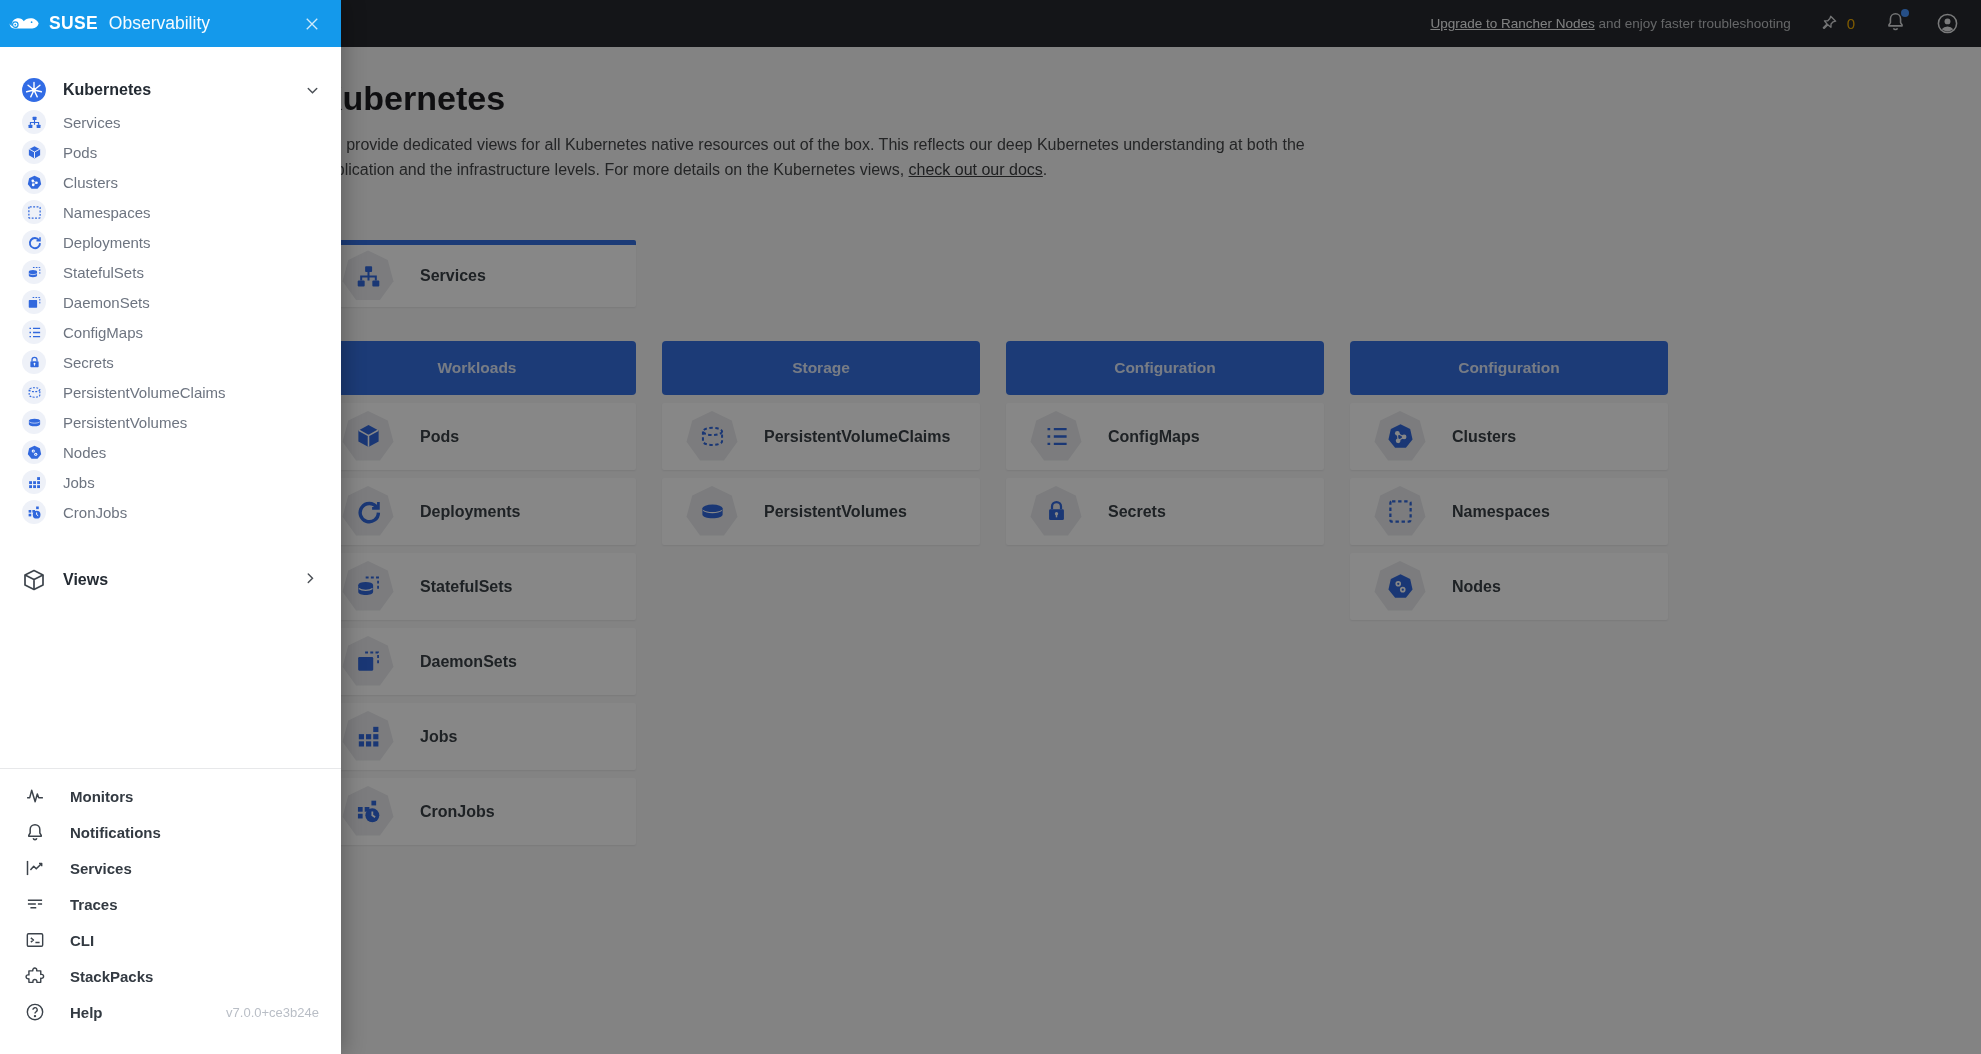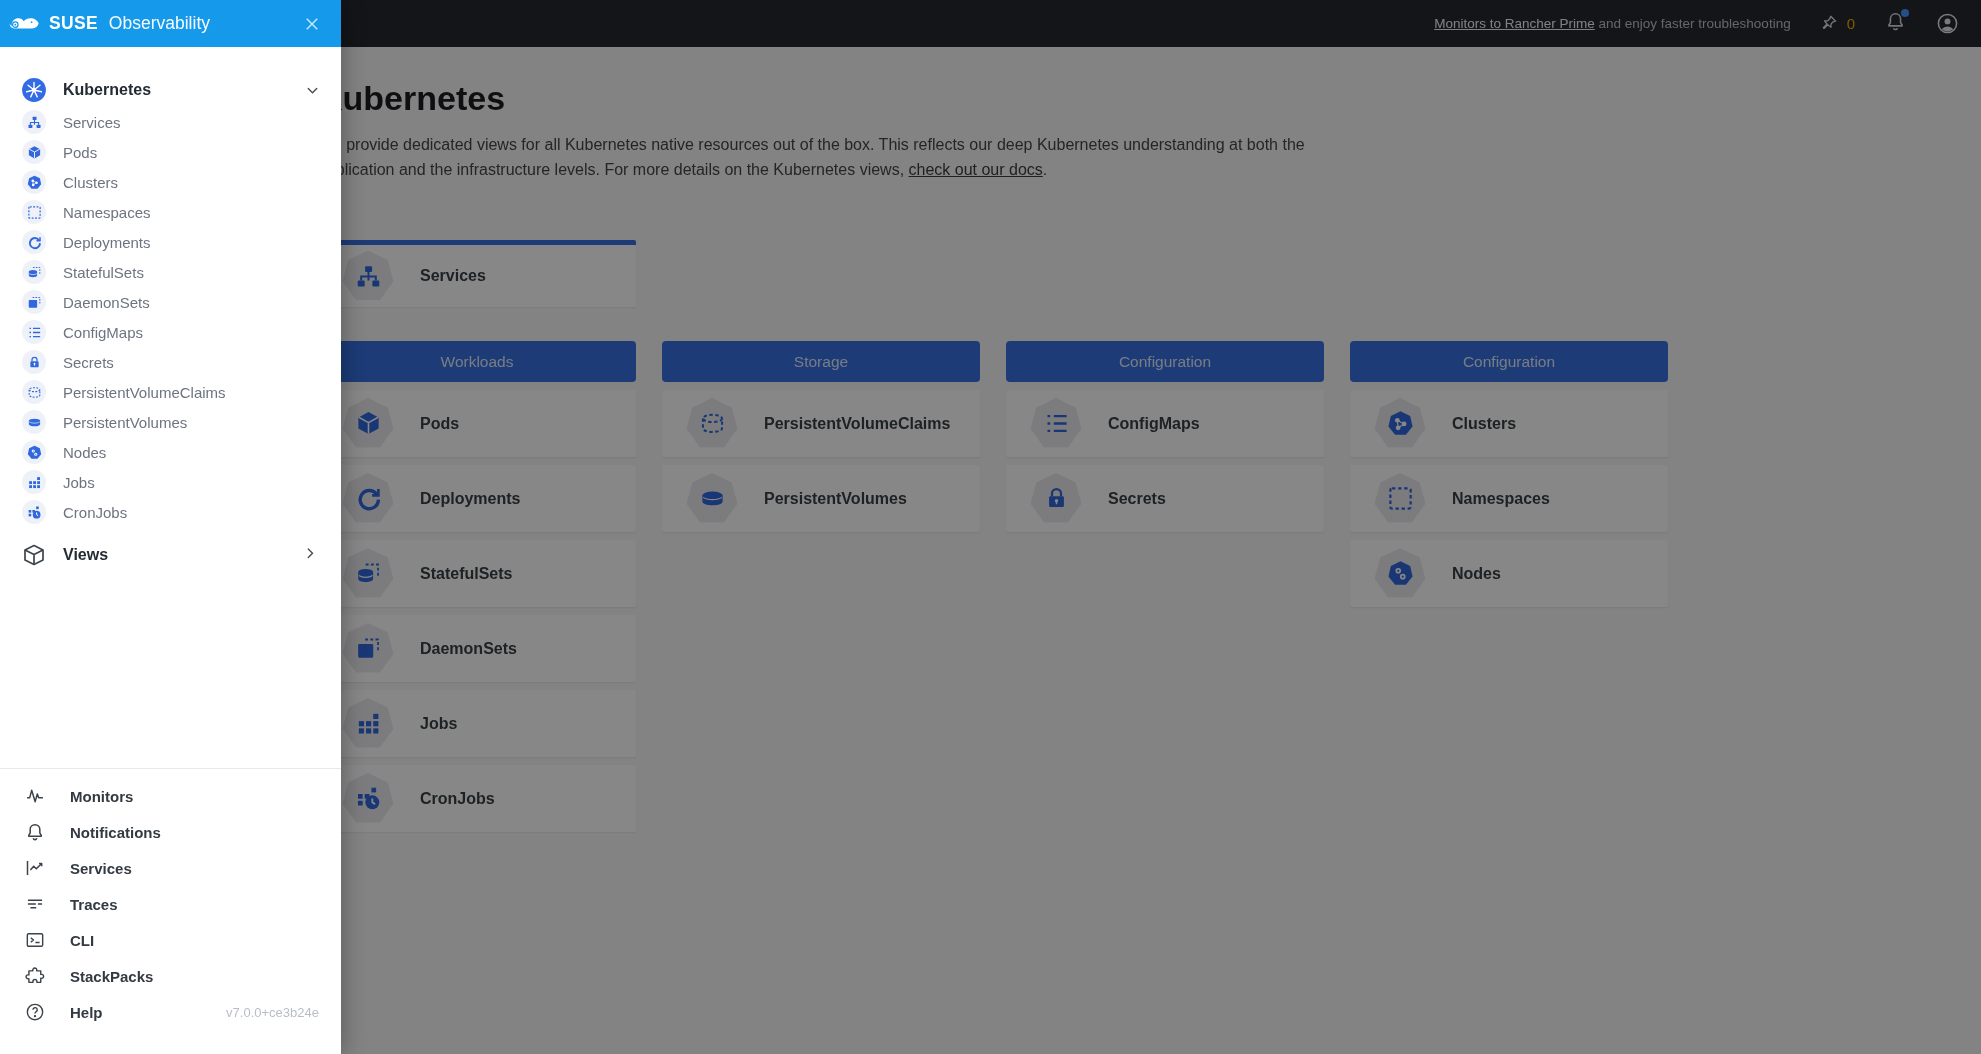--- a/index.html
+++ b/index.html
@@ -31,23 +31,23 @@
   .card{height:67px;background:#ffffff;display:flex;align-items:center;padding-left:24px;
     border-radius:2px;box-shadow:0 1px 2px rgba(0,0,0,.07);cursor:pointer;}
   .featured .card{height:62px;}
   .badge{flex:0 0 52px;width:52px;height:52px;background:#eaebee;color:var(--iconblue);
     clip-path:polygon(50% 1%,88% 19%,99% 60%,73% 96%,27% 96%,1% 60%,12% 19%);
     display:flex;align-items:center;justify-content:center;}
   .badge .svg{width:27px;height:27px;}
   .card .lbl{margin-left:26px;font-size:16px;font-weight:700;color:#3a4046;}
 
   .grid{margin-top:34px;display:grid;grid-template-columns:repeat(4,318px);gap:26px;align-items:start;}
-  .col-header{height:41px;background:var(--hdrblue);border-radius:4px;margin-bottom:8px;
+  .col-header{height:54px;background:var(--hdrblue);border-radius:4px;margin-bottom:8px;
     display:flex;align-items:center;justify-content:center;
-    color:rgba(255,255,255,.85);font-size:15.5px;font-weight:400;}
+    color:rgba(255,255,255,.85);font-size:15.5px;font-weight:700;}
   .col .card{margin-bottom:8px;}
 
   
   .backdrop{position:absolute;inset:0;background:rgba(0,0,0,0.47);z-index:500;}
 
   
   .drawer{position:absolute;top:0;left:0;bottom:0;width:341px;background:#ffffff;z-index:1000;
     box-shadow:3px 0 20px rgba(0,0,0,.28);display:flex;flex-direction:column;}
   .drawer-header{flex:0 0 47px;background:var(--drawerblue);display:flex;align-items:center;
     padding:0 20px 0 9px;color:#fff;}
@@ -60,42 +60,42 @@
   .nav-row{display:flex;align-items:center;height:34px;padding:0 20px 0 21px;cursor:pointer;}
   .nav-row .item-icon{width:26px;height:26px;display:flex;align-items:center;justify-content:center;}
   .nav-row .item-icon .svg{width:26px;height:26px;}
   .nav-row .lbl{font-size:16px;font-weight:700;color:#242b33;margin-left:16px;}
   .chev{margin-left:auto;width:17px;height:17px;color:#4a4f55;}
   .sub-row{display:flex;align-items:center;height:30px;padding-left:22px;cursor:pointer;}
   .badge-sm{flex:0 0 24px;width:24px;height:24px;border-radius:50%;background:#eef1f8;
     display:flex;align-items:center;justify-content:center;color:var(--iconblue);}
   .badge-sm .svg{width:15px;height:15px;}
   .sub-row .lbl{font-size:15px;color:#6d7480;margin-left:17px;}
-  .views-row{margin-top:11px;}
+  .views-row{margin-top:36px;}
   .views-row .item-icon{color:#3d444c;}
   .views-row .item-icon .svg{width:24px;height:24px;}
 
   .bottom{flex:0 0 auto;border-top:1px solid #e7e8ea;padding:9px 0 24px;position:relative;}
   .bot-row{display:flex;align-items:center;height:36px;padding-left:25px;cursor:pointer;}
   .bot-row .ic{width:20px;height:20px;color:#3c434b;display:flex;align-items:center;justify-content:center;}
   .bot-row .ic .svg{width:20px;height:20px;}
   .bot-row .lbl{margin-left:25px;font-size:15px;font-weight:600;color:#333a42;}
   .version{position:absolute;right:22px;bottom:34px;font-size:13px;color:#b9bec6;}
 
   .svg{display:inline-flex;}
   .svg svg{width:100%;height:100%;display:block;}
 </style>
 </head>
 <body>
 
 <div class="stage">
 
   <div class="topbar">
     <div class="upgrade">
-      <a>Monitors to Rancher Prime</a><span> and enjoy faster troubleshooting</span>
+      <a>Upgrade to Rancher Nodes</a><span> and enjoy faster troubleshooting</span>
     </div>
     <div class="pin-group">
       <span class="svg">
           <svg viewBox="0 0 24 24" fill="none" stroke="currentColor" stroke-width="1.7" stroke-linejoin="round">
             <path d="M14.8 2.9 21 9.1l-3.1.8-2.7 2.7-.1 4.2-4-3.3-4.7 4.7-.9-.9 4.7-4.7-3.3-4 4.2-.1 2.7-2.7z"></path>
           </svg>
         </span>
       <span class="pin-count">0</span>
     </div>
     <div class="bell-wrap">

